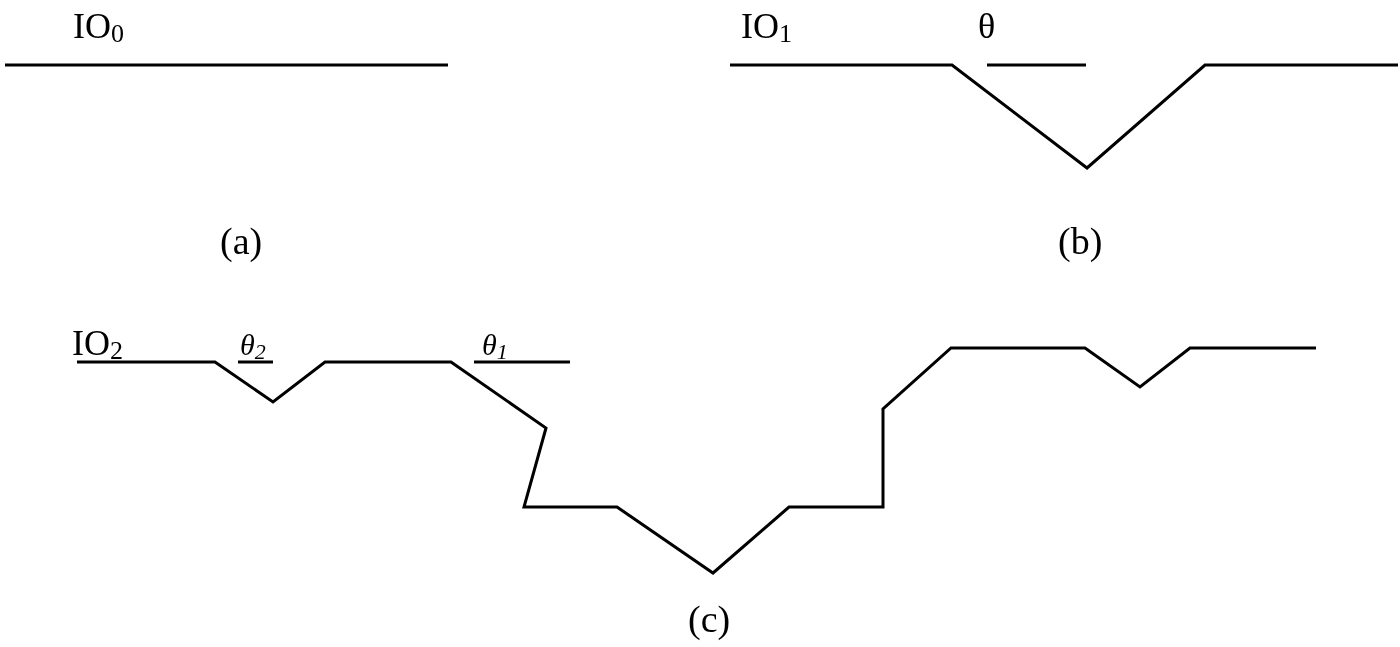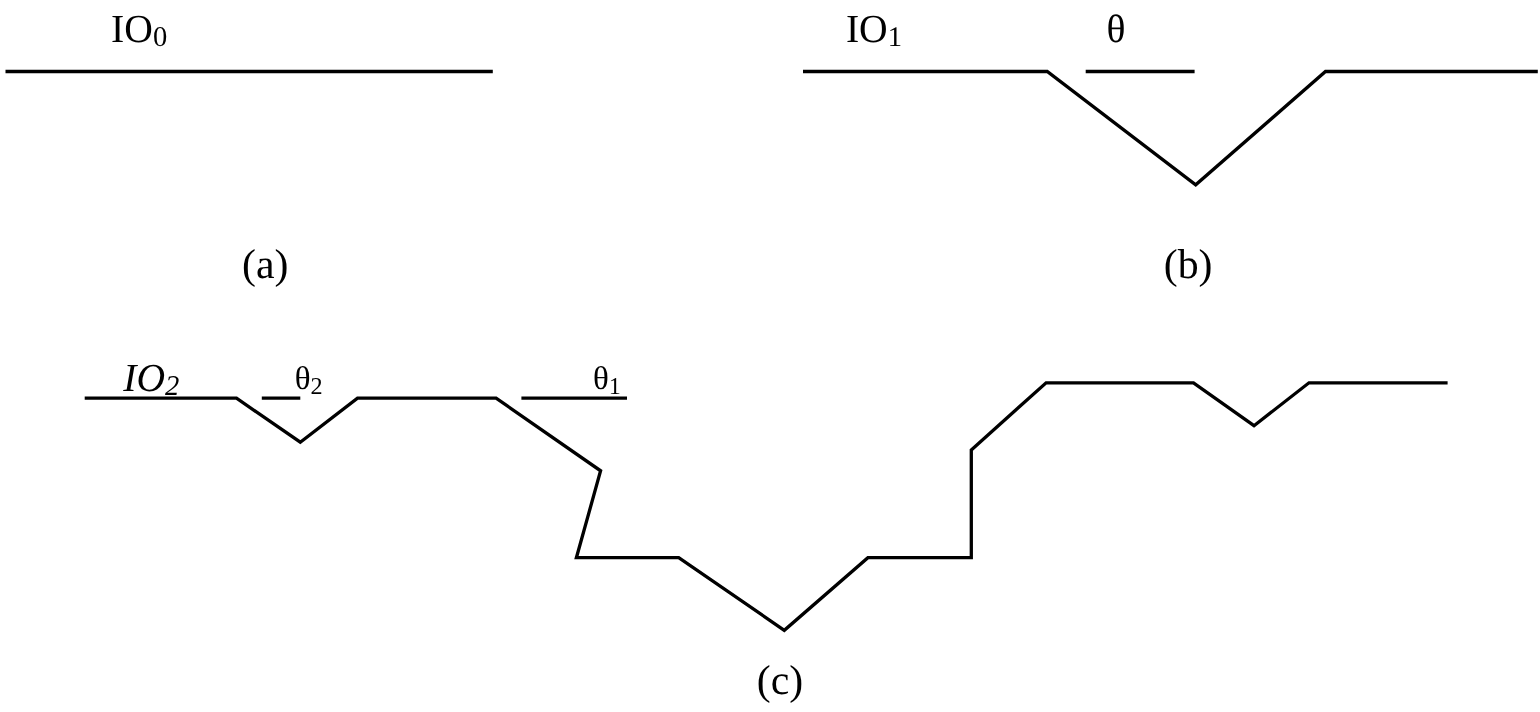--- a/index.html
+++ b/index.html
@@ -1,22 +1,22 @@
 <!DOCTYPE html>
 <html><head>
   <meta charset="utf-8">
   <style>
     html, body { margin: 0; padding: 0; background: #ffffff; }
     body { width: 1400px; height: 647px; position: relative; overflow: hidden;
            font-family: "Liberation Serif", "DejaVu Serif", serif; color: #000; }
     svg { position: absolute; left: 0; top: 0; }
-    .lbl { position: absolute; font-size: 36px; line-height: 1; white-space: nowrap; margin-left: 28px; }
+    .lbl { position: absolute; font-size: 36px; line-height: 1; white-space: nowrap; }
     .lbl sub { font-size: 26px; vertical-align: -4px; }
     .cap { position: absolute; font-size: 38px; line-height: 1; }
-    .sm { font-size: 30px; }
+    .sm { font-size: 30px; font-style: italic; }
     .sm sub { font-size: 22px; vertical-align: -4px; }
   </style>
 </head>
 <body>
 
 <svg width="1400" height="647" viewBox="0 0 1400 647">
 
   <line x1="5" y1="65" x2="448" y2="65" stroke="#000" stroke-width="3"></line>
 
   <polyline points="730,65 952,65 1087,168 1205,65 1398,65" fill="none" stroke="#000" stroke-width="3" stroke-linejoin="miter"></polyline>
@@ -27,16 +27,16 @@
   <line x1="474" y1="362" x2="570" y2="362" stroke="#000" stroke-width="3"></line>
 </svg>
 
 <div class="lbl" style="left:73px; top:8px;"><span>IO</span><sub>0</sub></div>
 <div class="cap" style="left:220px; top:222px;">(a)</div>
 
 <div class="lbl" style="left:741px; top:8px;font-family:Liberation Serif, serif;"><span>IO</span><sub>1</sub></div>
 <div class="lbl" style="left:978px; top:8px;">θ</div>
 <div class="cap" style="left:1058px; top:222px;">(b)</div>
 
-<div class="lbl" style="left:84px; top:325px;font-style:italic;"><span>IO</span><sub>2</sub></div>
+<div class="lbl" style="left:72px; top:325px;"><span>IO</span><sub>2</sub></div>
 <div class="lbl sm" style="left:240px; top:330px;"><span>θ</span><sub>2</sub></div>
-<div class="lbl sm" style="left:511px; top:330px;"><span>θ</span><sub>1</sub></div>
+<div class="lbl sm" style="left:482px; top:330px;"><span>θ</span><sub>1</sub></div>
 <div class="cap" style="left:688px; top:600px;">(c)</div>
 
 </body></html>

